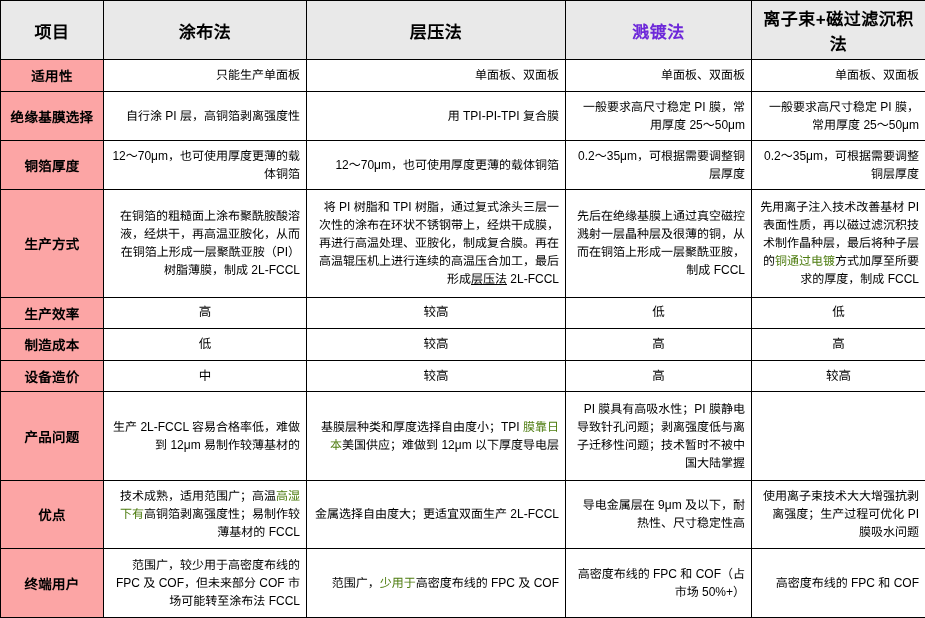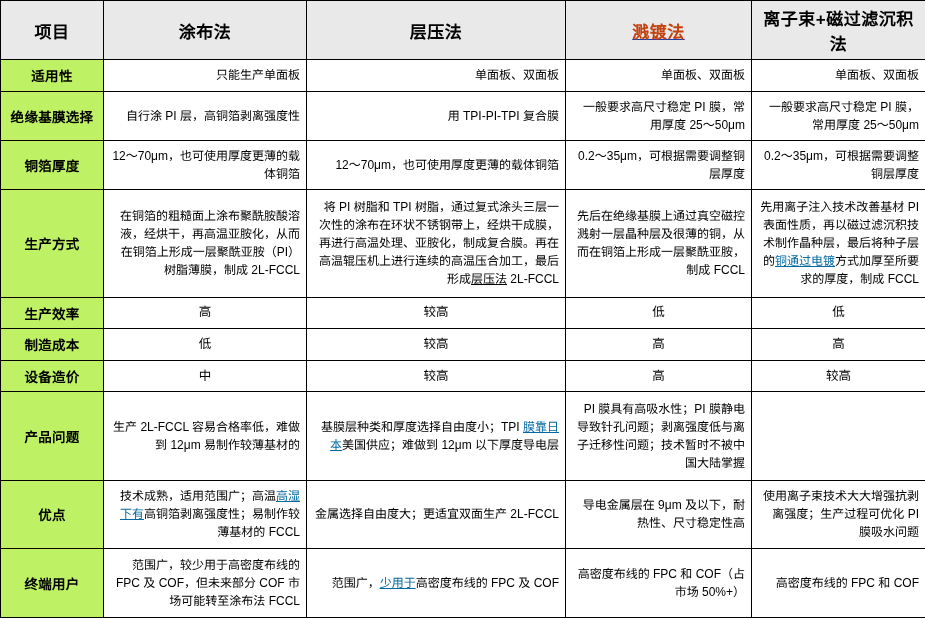--- a/index.html
+++ b/index.html
@@ -39,40 +39,39 @@
     text-align: center;
     font-weight: bold;
     font-size: 17px;
     letter-spacing: 0.5px;
     padding: 5px 4px;
   }
   td.row-head {
     text-align: center;
     font-weight: bold;
     font-size: 13.5px;
-    background: #bef264;
+    background: #fca5a5;
     letter-spacing: 0.3px;
   }
   td.cell {
     text-align: right;
     font-size: 12px;
     line-height: 1.5;
     word-break: break-word;
   }
   td.cell.center {
     text-align: center;
     font-size: 12.5px;
   }
   td.cell.empty { }
   .lnk {
-    color: #0369a1;
-    text-decoration: underline;
+    color: #4d7c0f;
   }
   th .lnk {
-    color: #c2410c;
+    color: #6d28d9;
     text-decoration-color: #1a3fb0;
   }
   .u {
     text-decoration: underline;
   }
 </style>
 </head>
 <body>
 
 <table id="comparison-table">

